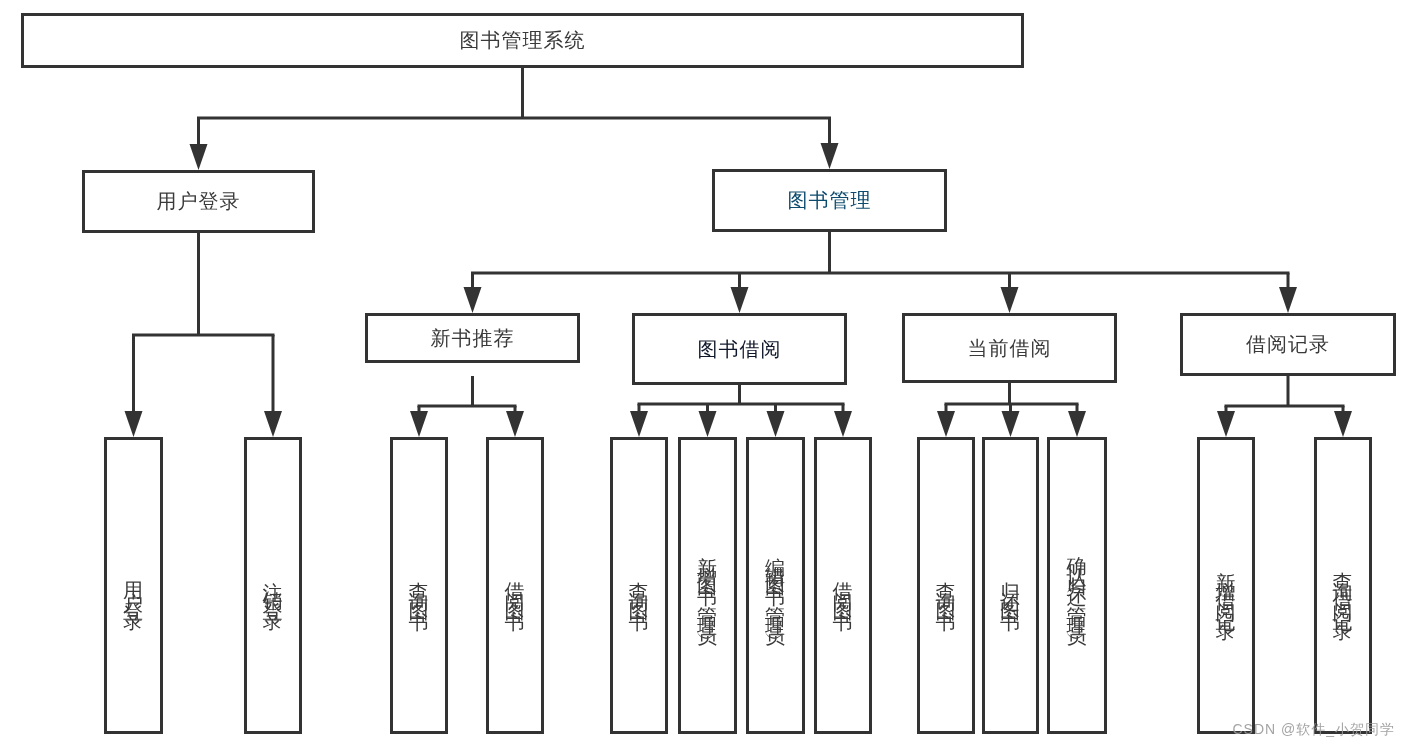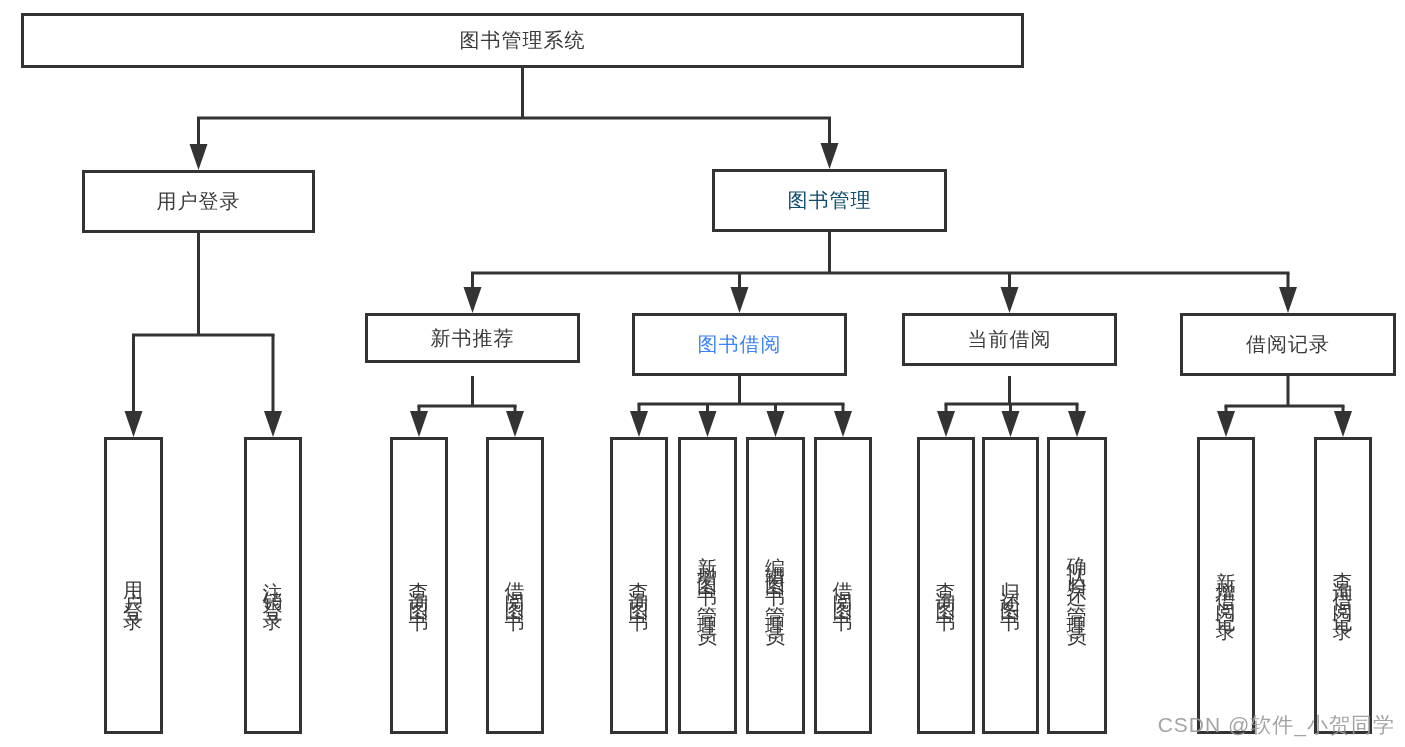--- a/index.html
+++ b/index.html
@@ -50,21 +50,21 @@
     text-orientation: mixed;
     font-size: 20px;
     line-height: 1.1;
     letter-spacing: 10px;
     white-space: nowrap;
   }
   #watermark {
     position: absolute;
     right: 10px;
     bottom: 8px;
-    font-size: 21px;
+    font-size: 14px;
     letter-spacing: 1px;
     color: #9c9c9c;
     opacity: 0.92;
     z-index: 5;
     white-space: nowrap;
   }
 </style>
 </head>
 <body>
 
@@ -129,24 +129,24 @@
       </div>
       <div class="node horizontal" style="left: 82px; top: 170px; width: 233px; height: 63px; border-color: rgb(51, 51, 51); background: rgb(255, 255, 255); color: rgb(58, 58, 58);">
         <span class="node-label">用户登录</span>
       </div>
       <div class="node horizontal" style="left: 712px; top: 169px; width: 235px; height: 63px; border-color: rgb(51, 51, 51); background: rgb(255, 255, 255); color: #0c4a6e;">
         <span class="node-label">图书管理</span>
       </div>
       <div class="node horizontal" style="left: 365px; top: 313px; width: 215px; height: 50px; border-color: rgb(51, 51, 51); background: rgb(255, 255, 255); color: rgb(58, 58, 58);">
         <span class="node-label">新书推荐</span>
       </div>
-      <div class="node horizontal" style="left: 632px; top: 313px; width: 215px; height: 63px; border-color: rgb(51, 51, 51); background: rgb(255, 255, 255); color: #3b82f6;">
+      <div class="node horizontal" style="left: 632px; top: 313px; width: 215px; height: 72px; border-color: rgb(51, 51, 51); background: rgb(255, 255, 255); color: #0f172a;">
         <span class="node-label">图书借阅</span>
       </div>
-      <div class="node horizontal" style="left: 902px; top: 313px; width: 215px; height: 53px; border-color: rgb(51, 51, 51); background: rgb(255, 255, 255); color: rgb(58, 58, 58);">
+      <div class="node horizontal" style="left: 902px; top: 313px; width: 215px; height: 70px; border-color: rgb(51, 51, 51); background: rgb(255, 255, 255); color: rgb(58, 58, 58);">
         <span class="node-label">当前借阅</span>
       </div>
       <div class="node horizontal" style="left: 1180px; top: 313px; width: 216px; height: 63px; border-color: rgb(51, 51, 51); background: rgb(255, 255, 255); color: rgb(58, 58, 58);">
         <span class="node-label">借阅记录</span>
       </div>
       <div class="node vertical" style="left: 104px; top: 437px; width: 59px; height: 297px; border-color: rgb(51, 51, 51); background: rgb(255, 255, 255); color: rgb(58, 58, 58);">
         <span class="node-label">用户登录</span>
       </div>
       <div class="node vertical" style="left: 244px; top: 437px; width: 58px; height: 297px; border-color: rgb(51, 51, 51); background: rgb(255, 255, 255); color: rgb(58, 58, 58);">
         <span class="node-label">注销登录</span>

